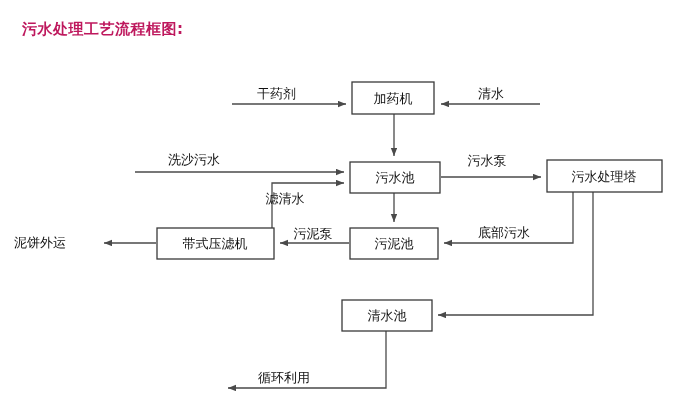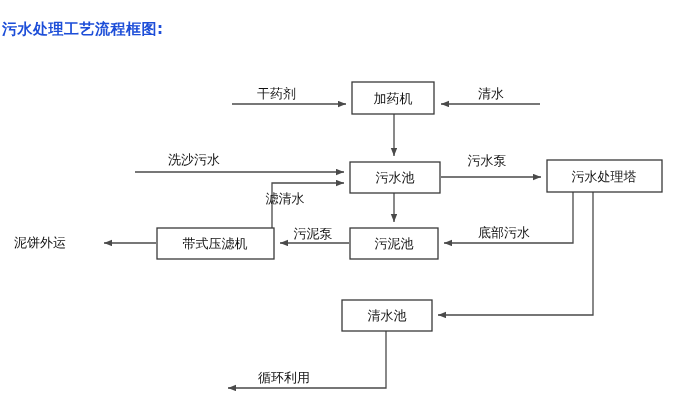--- a/index.html
+++ b/index.html
@@ -16,25 +16,25 @@
   }
   #canvas {
     position: absolute;
     left: 0;
     top: 0;
     width: 700px;
     height: 420px;
   }
   .diagram-title {
     position: absolute;
-    left: 2px;
+    left: 22px;
     top: 20px;
     font-size: 15px;
     font-weight: bold;
-    color: #1d4ed8;
+    color: #be185d;
     letter-spacing: 0.5px;
     white-space: nowrap;
   }
   
   .box-rect {
     fill: #ffffff;
     stroke: #3a3a3a;
     stroke-width: 1.3;
   }
   .box-label {

